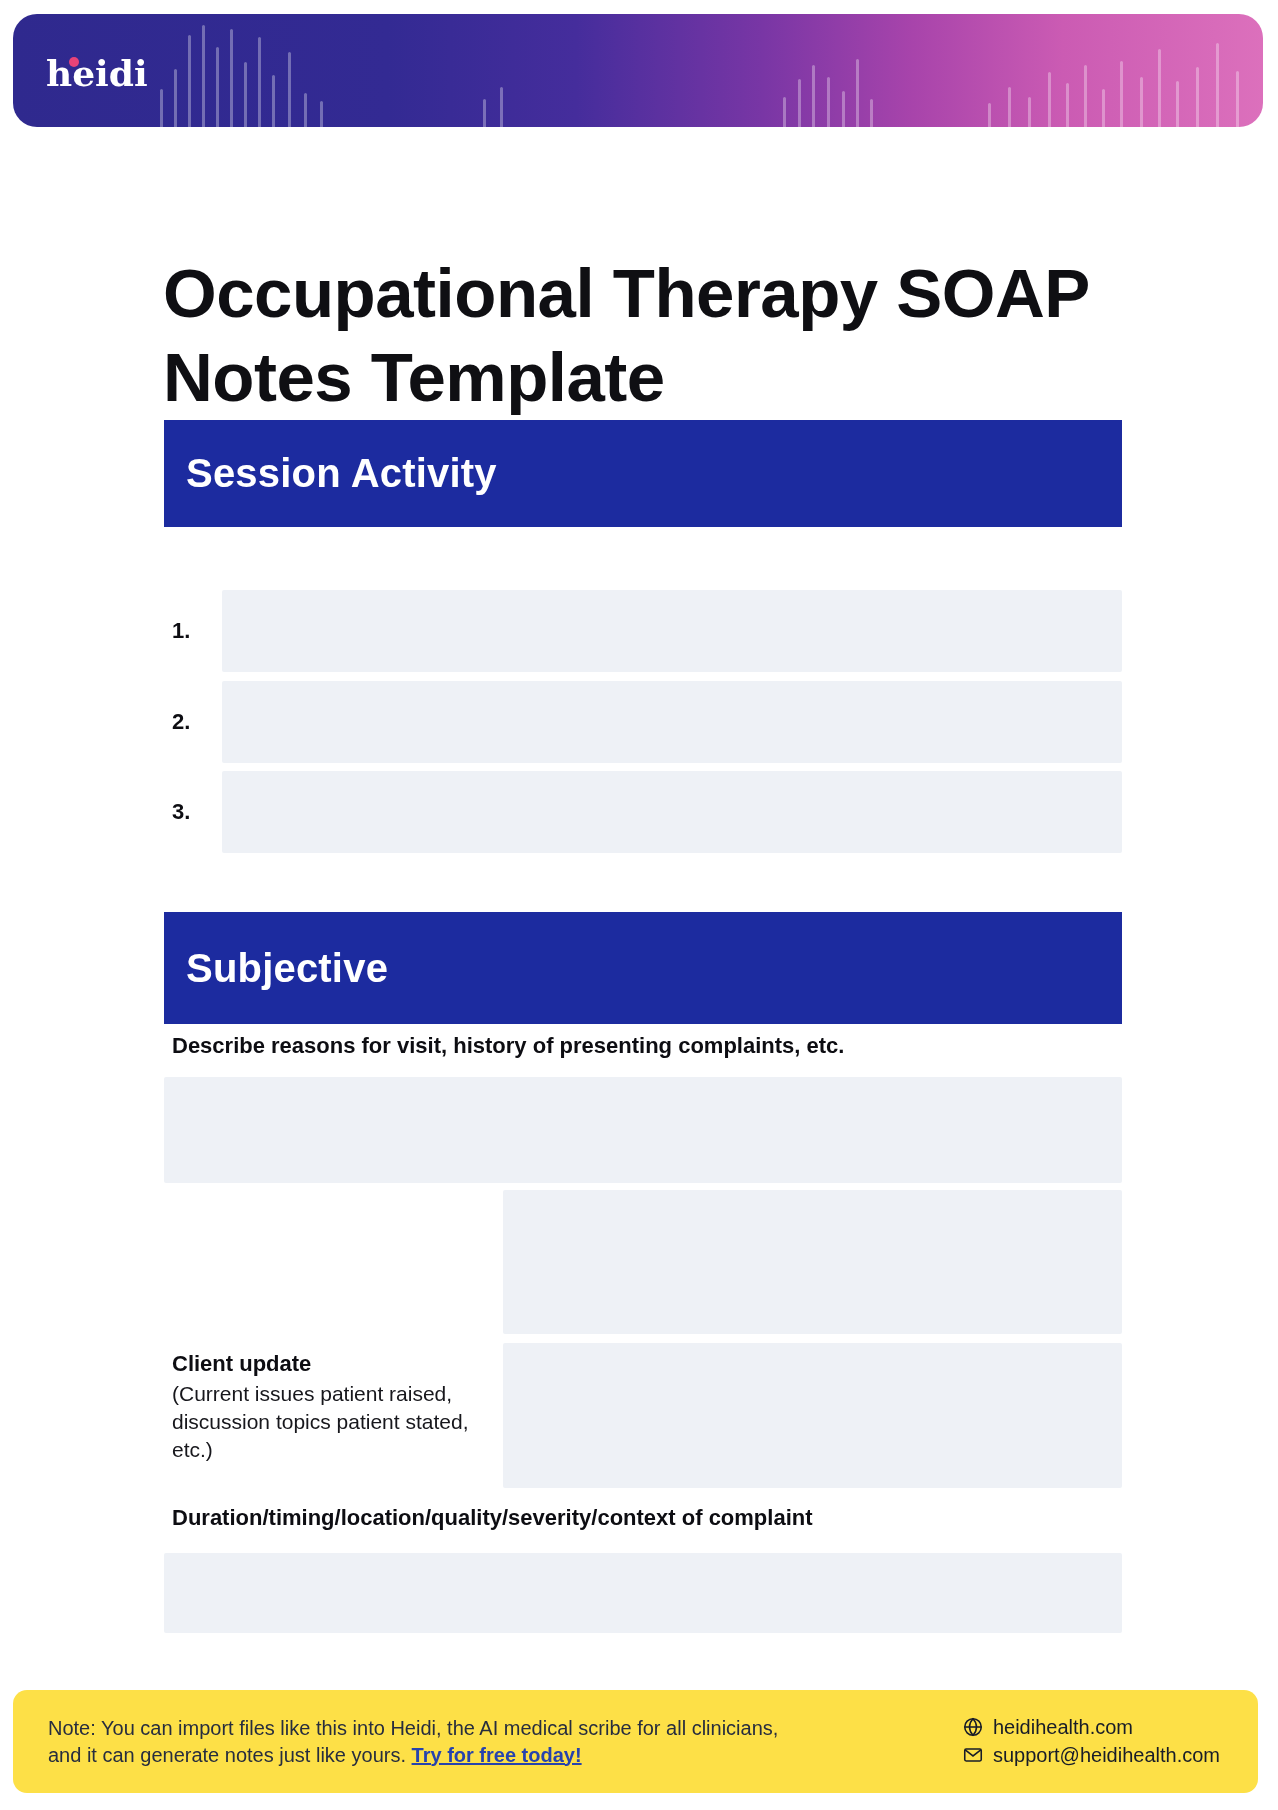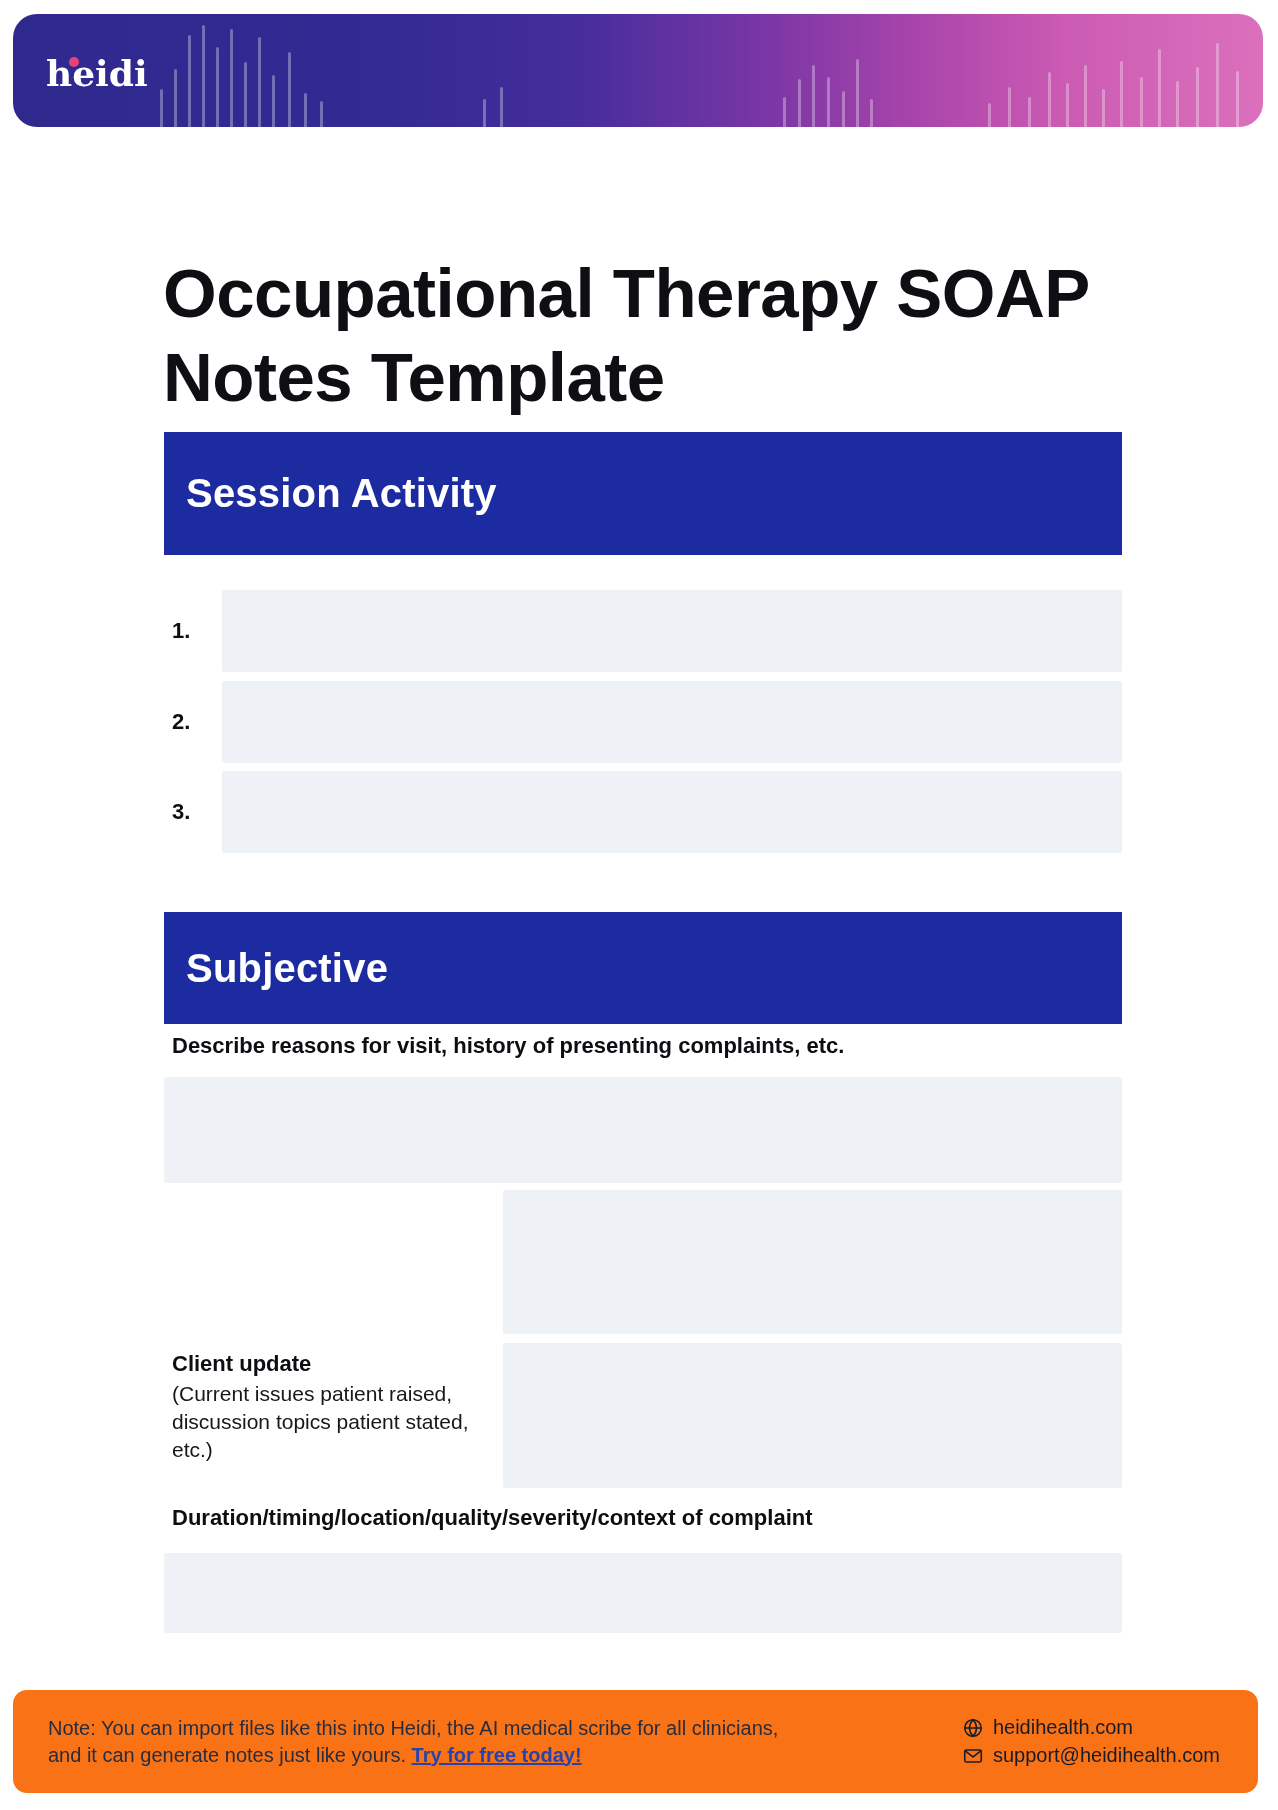--- a/index.html
+++ b/index.html
@@ -35,21 +35,21 @@
     position:absolute;left:163px;top:206px;width:1000px;
     font-size:69px;line-height:84px;font-weight:700;letter-spacing:-0.5px;
     color:#0f0f13;
   }
   
   .sec-banner{
     position:absolute;left:164px;width:958px;background:#1c2b9f;
     color:#ffffff;display:flex;align-items:center;padding-left:22px;
     box-sizing:border-box;font-size:40px;font-weight:600;letter-spacing:0.2px;
   }
-  .sec-banner.session{top:432px;height:123px;}
+  .sec-banner.session{top:420px;height:107px;}
   .sec-banner.subjective{top:912px;height:112px;}
   
   .bold-label{
     position:absolute;left:172px;font-size:22px;font-weight:700;color:#0d0d12;
     letter-spacing:0px;
   }
   .desc-session{top:547px;}
   .desc-subjective{top:1033px;}
   .label-duration{top:1505px;width:900px;}
   
@@ -67,32 +67,32 @@
   .box-duration{left:164px;top:1553px;width:958px;height:80px;}
   
   .update-col{position:absolute;left:172px;width:330px;color:#17171c;}
   .update-col .u-title{font-size:22px;font-weight:700;color:#0d0d12;margin-bottom:3px;}
   .update-col .u-hint{font-size:21px;font-weight:400;line-height:28px;}
   .col-staff{top:1198px;}
   .col-client{top:1351px;}
   
   .footer{
     position:absolute;left:13px;top:1690px;width:1245px;height:103px;
-    background:#f97316;border-radius:14px;box-sizing:border-box;
+    background:#fde047;border-radius:14px;box-sizing:border-box;
     display:flex;align-items:center;justify-content:space-between;
     padding:0 38px 0 35px;
   }
   .footer-note{
     width:765px;font-size:20px;line-height:27px;color:#272d3e;
   }
   .footer-link{
     color:#2743ad;font-weight:700;text-decoration:underline;cursor:pointer;
   }
   .footer-contacts{display:flex;flex-direction:column;gap:5px;}
-  .contact-row{display:flex;align-items:flex-end;gap:9px;font-size:20px;color:#181c28;cursor:pointer;}
+  .contact-row{display:flex;align-items:flex-start;gap:9px;font-size:20px;color:#181c28;cursor:pointer;}
   .contact-row svg{display:block;}
 </style>
 </head>
 <body>
 
 <div class="page">
 
   <div class="top-banner">
     <div id="streaks">
         <div class="streak" style="left: 147px; height: 38px;"></div>

